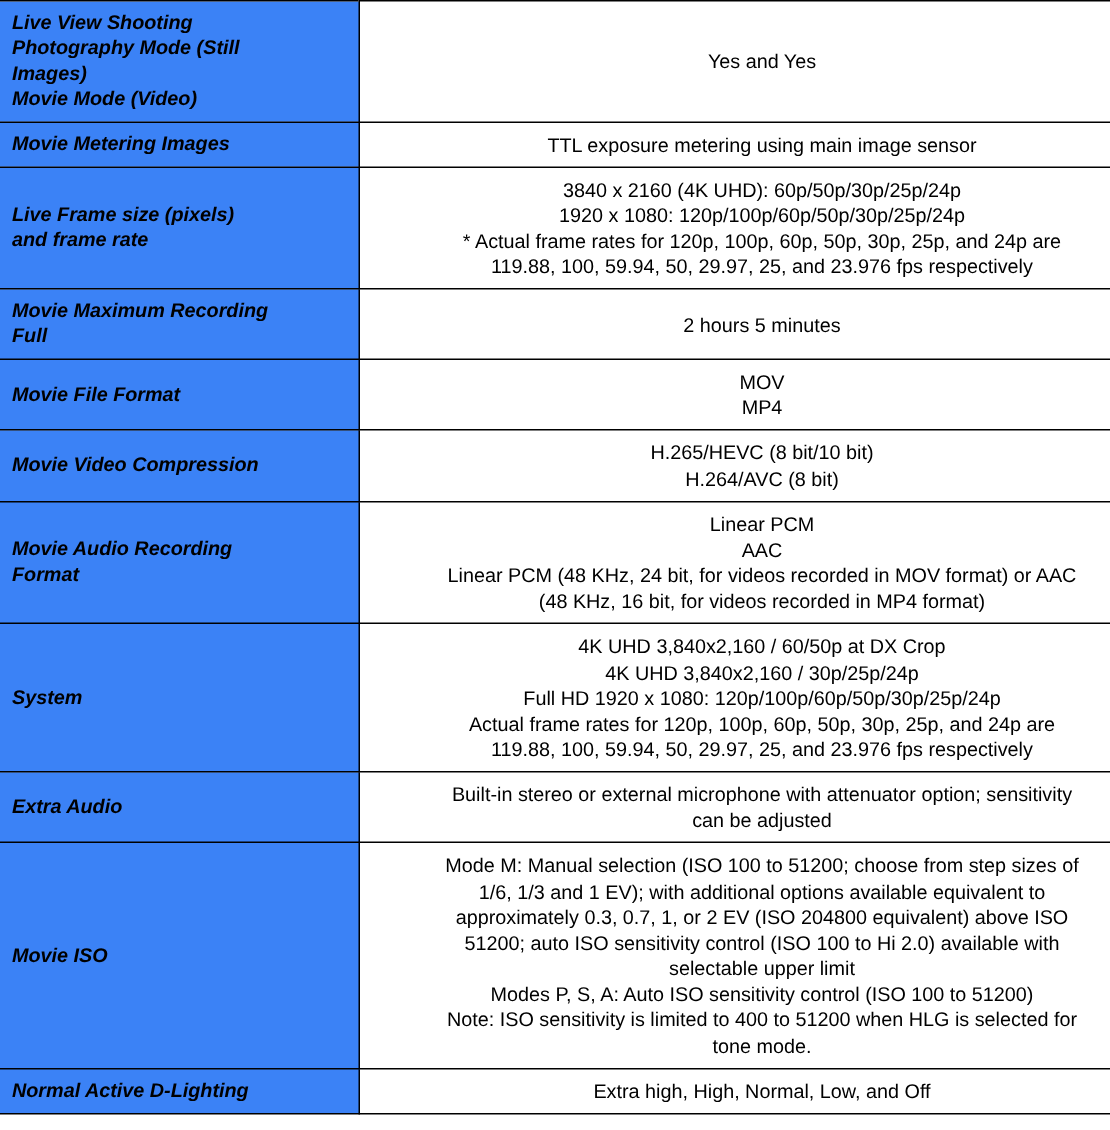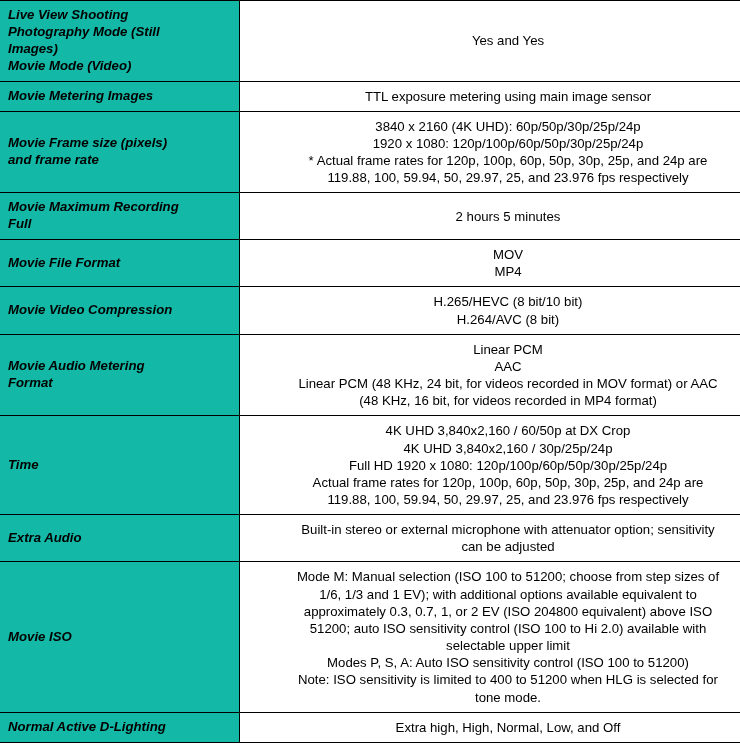--- a/index.html
+++ b/index.html
@@ -16,21 +16,21 @@
   table.spec-table {
     width: 740px;
     border-collapse: collapse;
     table-layout: fixed;
   }
   table.spec-table tr {
     border-bottom: 1px solid #000000;
   }
   td.label-cell {
     width: 223px;
-    background: #14b8a6;
+    background: #3b82f6;
     border-right: 1px solid #000000;
     border-bottom: 1px solid #000000;
     font-weight: bold;
     font-style: italic;
     font-size: 13.2px;
     color: #000000;
     padding: 6px 8px 6px 8px;
     vertical-align: middle;
     line-height: 1.28;
   }
@@ -74,21 +74,21 @@
       <tr>
         <td class="label-cell">
           <span class="line">Movie Metering Images</span>
         </td>
         <td class="value-cell">
           <span class="line">TTL exposure metering using main image sensor</span>
         </td>
       </tr>
       <tr>
         <td class="label-cell">
-          <span class="line">Movie Frame size (pixels)</span>
+          <span class="line">Live Frame size (pixels)</span>
           <span class="line">and frame rate</span>
         </td>
         <td class="value-cell">
           <span class="line">3840 x 2160 (4K UHD): 60p/50p/30p/25p/24p</span>
           <span class="line">1920 x 1080: 120p/100p/60p/50p/30p/25p/24p</span>
           <span class="line">* Actual frame rates for 120p, 100p, 60p, 50p, 30p, 25p, and 24p are</span>
           <span class="line">119.88, 100, 59.94, 50, 29.97, 25, and 23.976 fps respectively</span>
         </td>
       </tr>
       <tr>
@@ -113,33 +113,33 @@
         <td class="label-cell">
           <span class="line">Movie Video Compression</span>
         </td>
         <td class="value-cell">
           <span class="line">H.265/HEVC (8 bit/10 bit)</span>
           <span class="line">H.264/AVC (8 bit)</span>
         </td>
       </tr>
       <tr>
         <td class="label-cell">
-          <span class="line">Movie Audio Metering</span>
+          <span class="line">Movie Audio Recording</span>
           <span class="line">Format</span>
         </td>
         <td class="value-cell">
           <span class="line">Linear PCM</span>
           <span class="line">AAC</span>
           <span class="line">Linear PCM (48 KHz, 24 bit, for videos recorded in MOV format) or AAC</span>
           <span class="line">(48 KHz, 16 bit, for videos recorded in MP4 format)</span>
         </td>
       </tr>
       <tr>
         <td class="label-cell">
-          <span class="line">Time</span>
+          <span class="line">System</span>
         </td>
         <td class="value-cell">
           <span class="line">4K UHD 3,840x2,160 / 60/50p at DX Crop</span>
           <span class="line">4K UHD 3,840x2,160 / 30p/25p/24p</span>
           <span class="line">Full HD 1920 x 1080: 120p/100p/60p/50p/30p/25p/24p</span>
           <span class="line">Actual frame rates for 120p, 100p, 60p, 50p, 30p, 25p, and 24p are</span>
           <span class="line">119.88, 100, 59.94, 50, 29.97, 25, and 23.976 fps respectively</span>
         </td>
       </tr>
       <tr>

